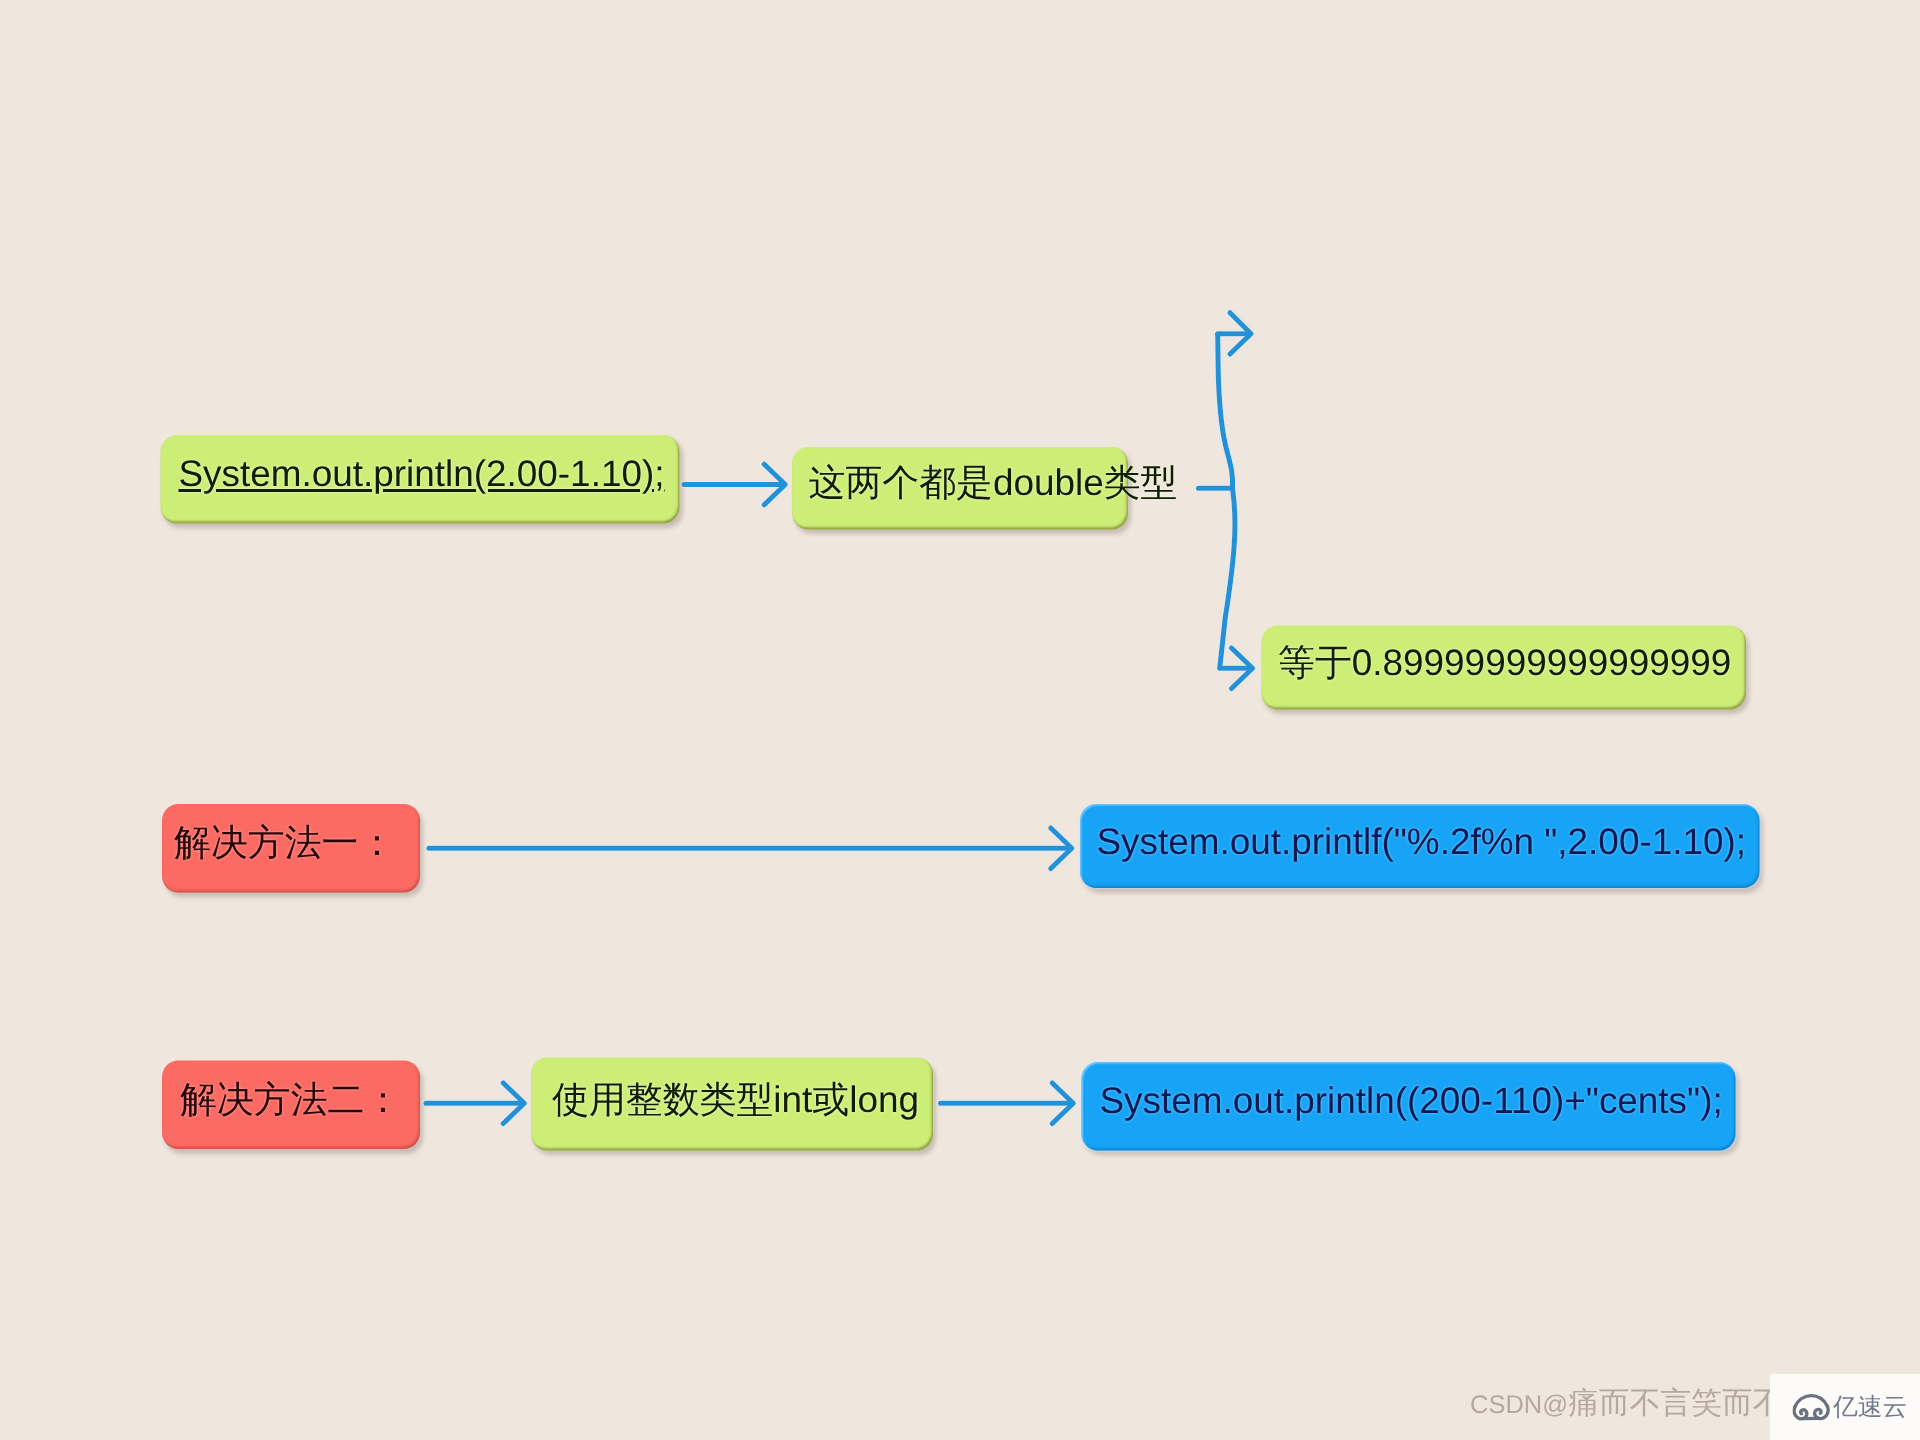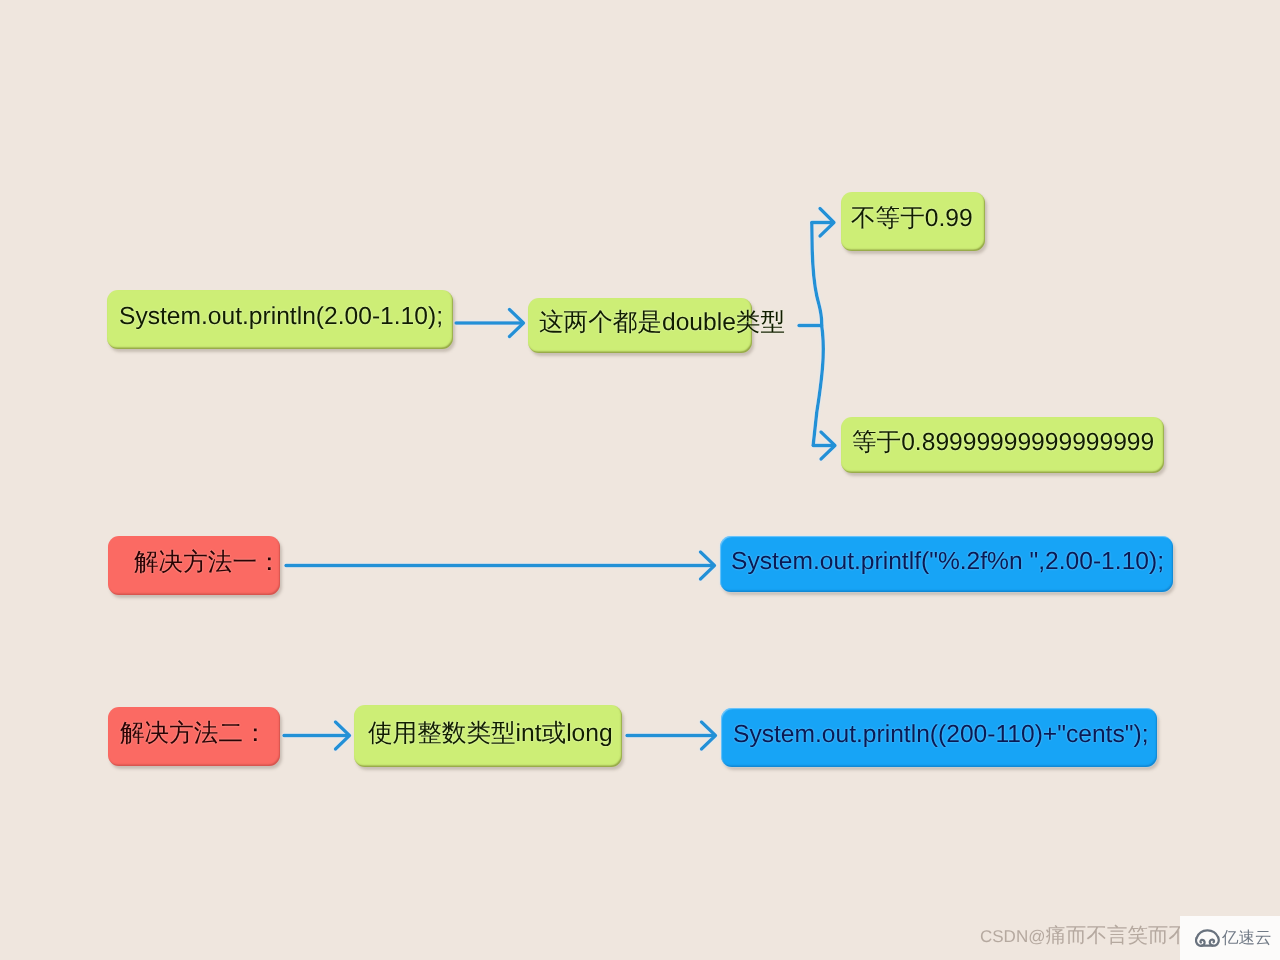--- a/index.html
+++ b/index.html
@@ -84,37 +84,34 @@
     font-weight: 400;
     letter-spacing: 0px;
     white-space: nowrap;
   }
 </style>
 </head>
 <body>
 
 <div id="canvas">
 
-  <div class="node green" id="n-expr" style="left:107px; top:290px; width:346px; height:59px; padding-left:12px;">
+  <div class="node green" id="n-expr" style="left:107px; top:290px; width:346px; height:59px; padding-left:12px;text-decoration:underline;">
     <span class="label">System.out.println(2.00-1.10);</span>
   </div>
 
   <div class="node green" id="n-double" style="left:528px; top:298px; width:224px; height:55px; padding-left:11px;">
     <span class="label">这两个都是double类型</span>
   </div>
 
-  <div class="node green" id="n-noteq" style="left:841px; top:192px; width:144px; height:59px; padding-left:10px;">
-    <span class="label">不等于0.99</span>
-  </div>
 
   <div class="node green" id="n-eq" style="left:841px; top:417px; width:323px; height:56px; padding-left:11px;">
     <span class="label">等于0.89999999999999999</span>
   </div>
 
-  <div class="node red" id="n-fix1" style="left:108px; top:536px; width:172px; height:59px; padding-left:26px;">
+  <div class="node red" id="n-fix1" style="left:108px; top:536px; width:172px; height:59px; padding-left:8px;">
     <span class="label">解决方法一：</span>
   </div>
 
   <div class="node blue" id="n-fix1code" style="left:720px; top:536px; width:453px; height:56px; padding-left:11px;">
     <span class="label">System.out.printlf("%.2f%n ",2.00-1.10);</span>
   </div>
 
   <div class="node green" id="n-useint" style="left:354px; top:705px; width:268px; height:62px; padding-left:14px;">
     <span class="label">使用整数类型int或long</span>
   </div>

